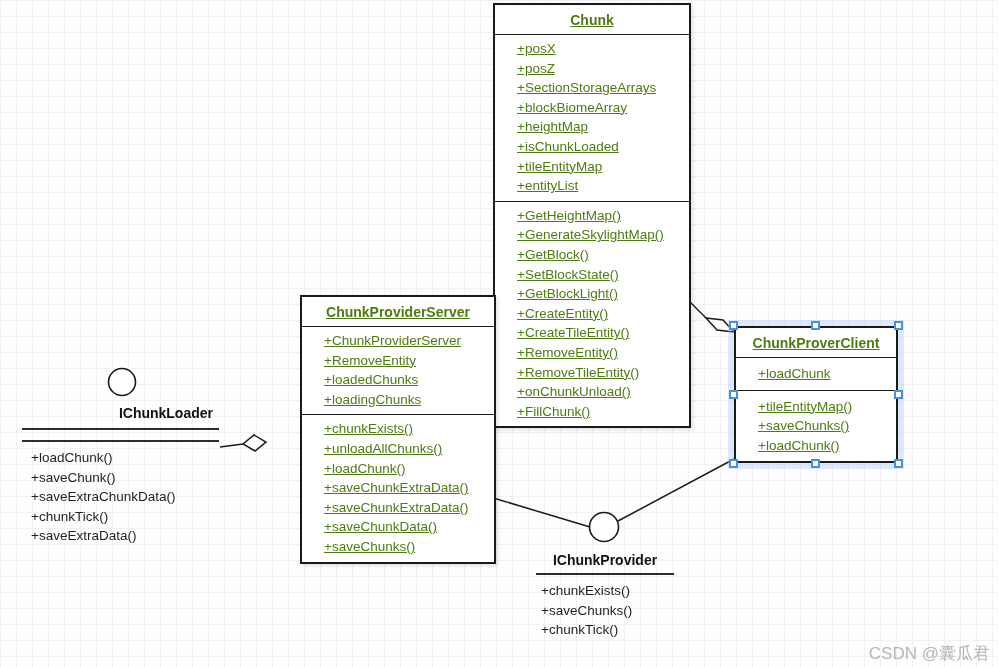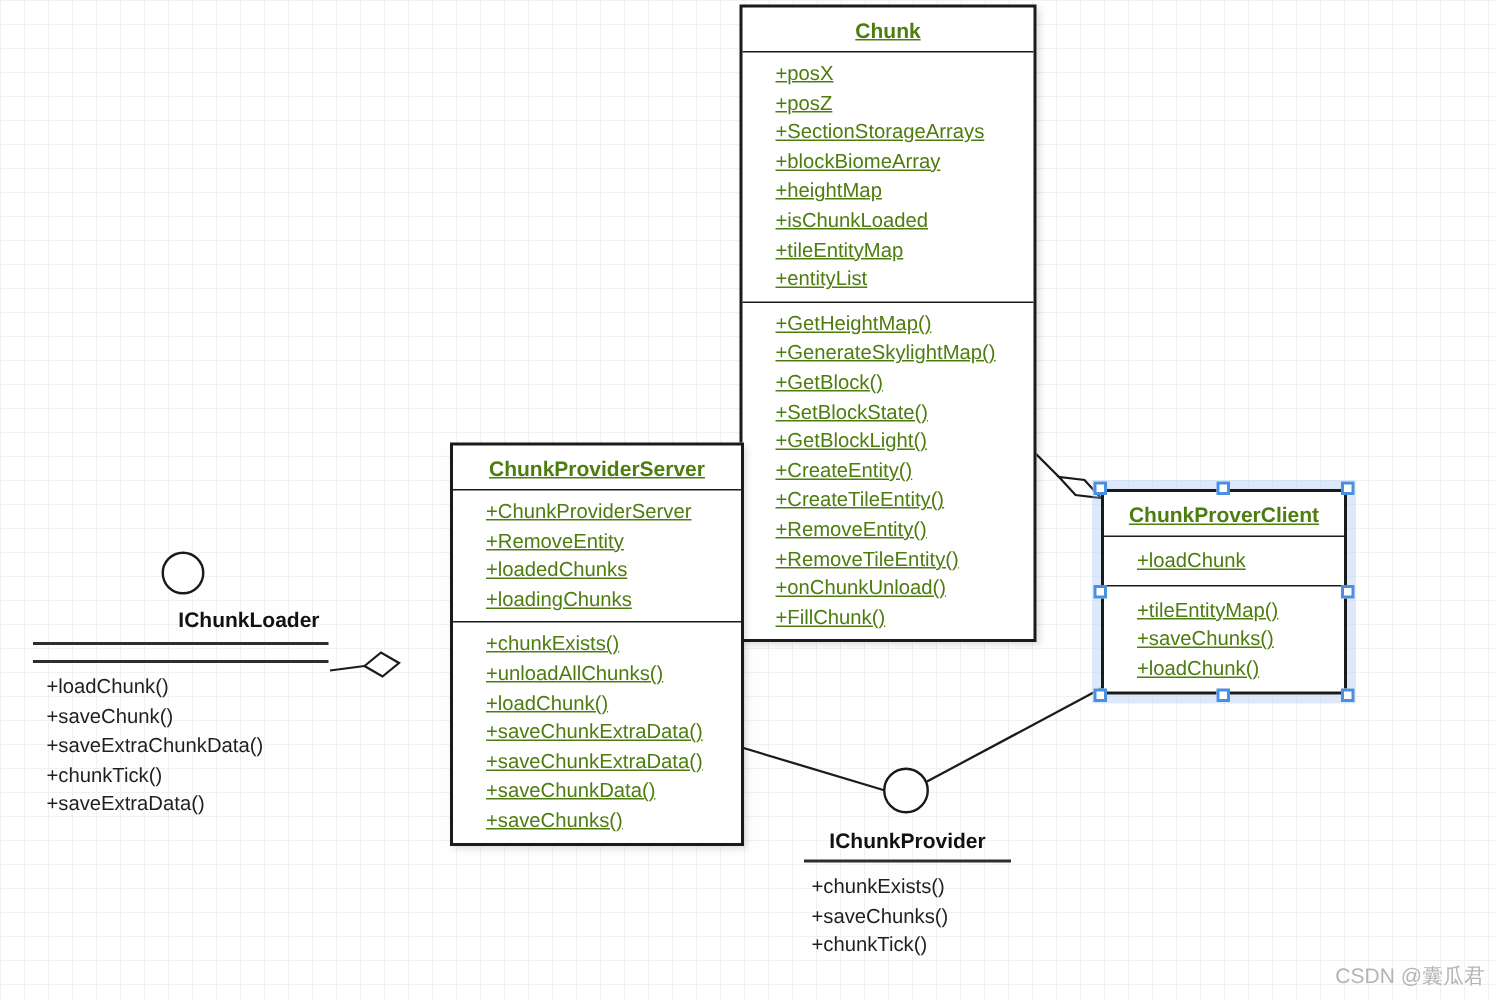--- a/index.html
+++ b/index.html
@@ -51,21 +51,21 @@
   .rule{position:absolute;z-index:2;height:2px;background:#2d2d2d;}
   #icl-title{left:18px;top:405px;width:195px;text-align:right;}
   #icl-rule1{left:22px;top:428px;width:197px;}
   #icl-rule2{left:22px;top:440px;width:197px;}
   #icl-methods{left:31px;top:448px;}
   #icp-title{left:536px;top:552px;width:138px;}
   #icp-rule{left:536px;top:573px;width:138px;}
   #icp-methods{left:541px;top:581px;}
   #watermark{
     position:absolute;right:8px;top:642px;z-index:5;
-    font-size:14px;color:#b5b5b5;
+    font-size:17px;color:#b5b5b5;
   }
 </style>
 </head>
 <body>
 
 <div id="canvas">
 
   <svg id="connectors" width="998" height="667">
     <g stroke="#1a1a1a" stroke-width="1.5" fill="none">
 

